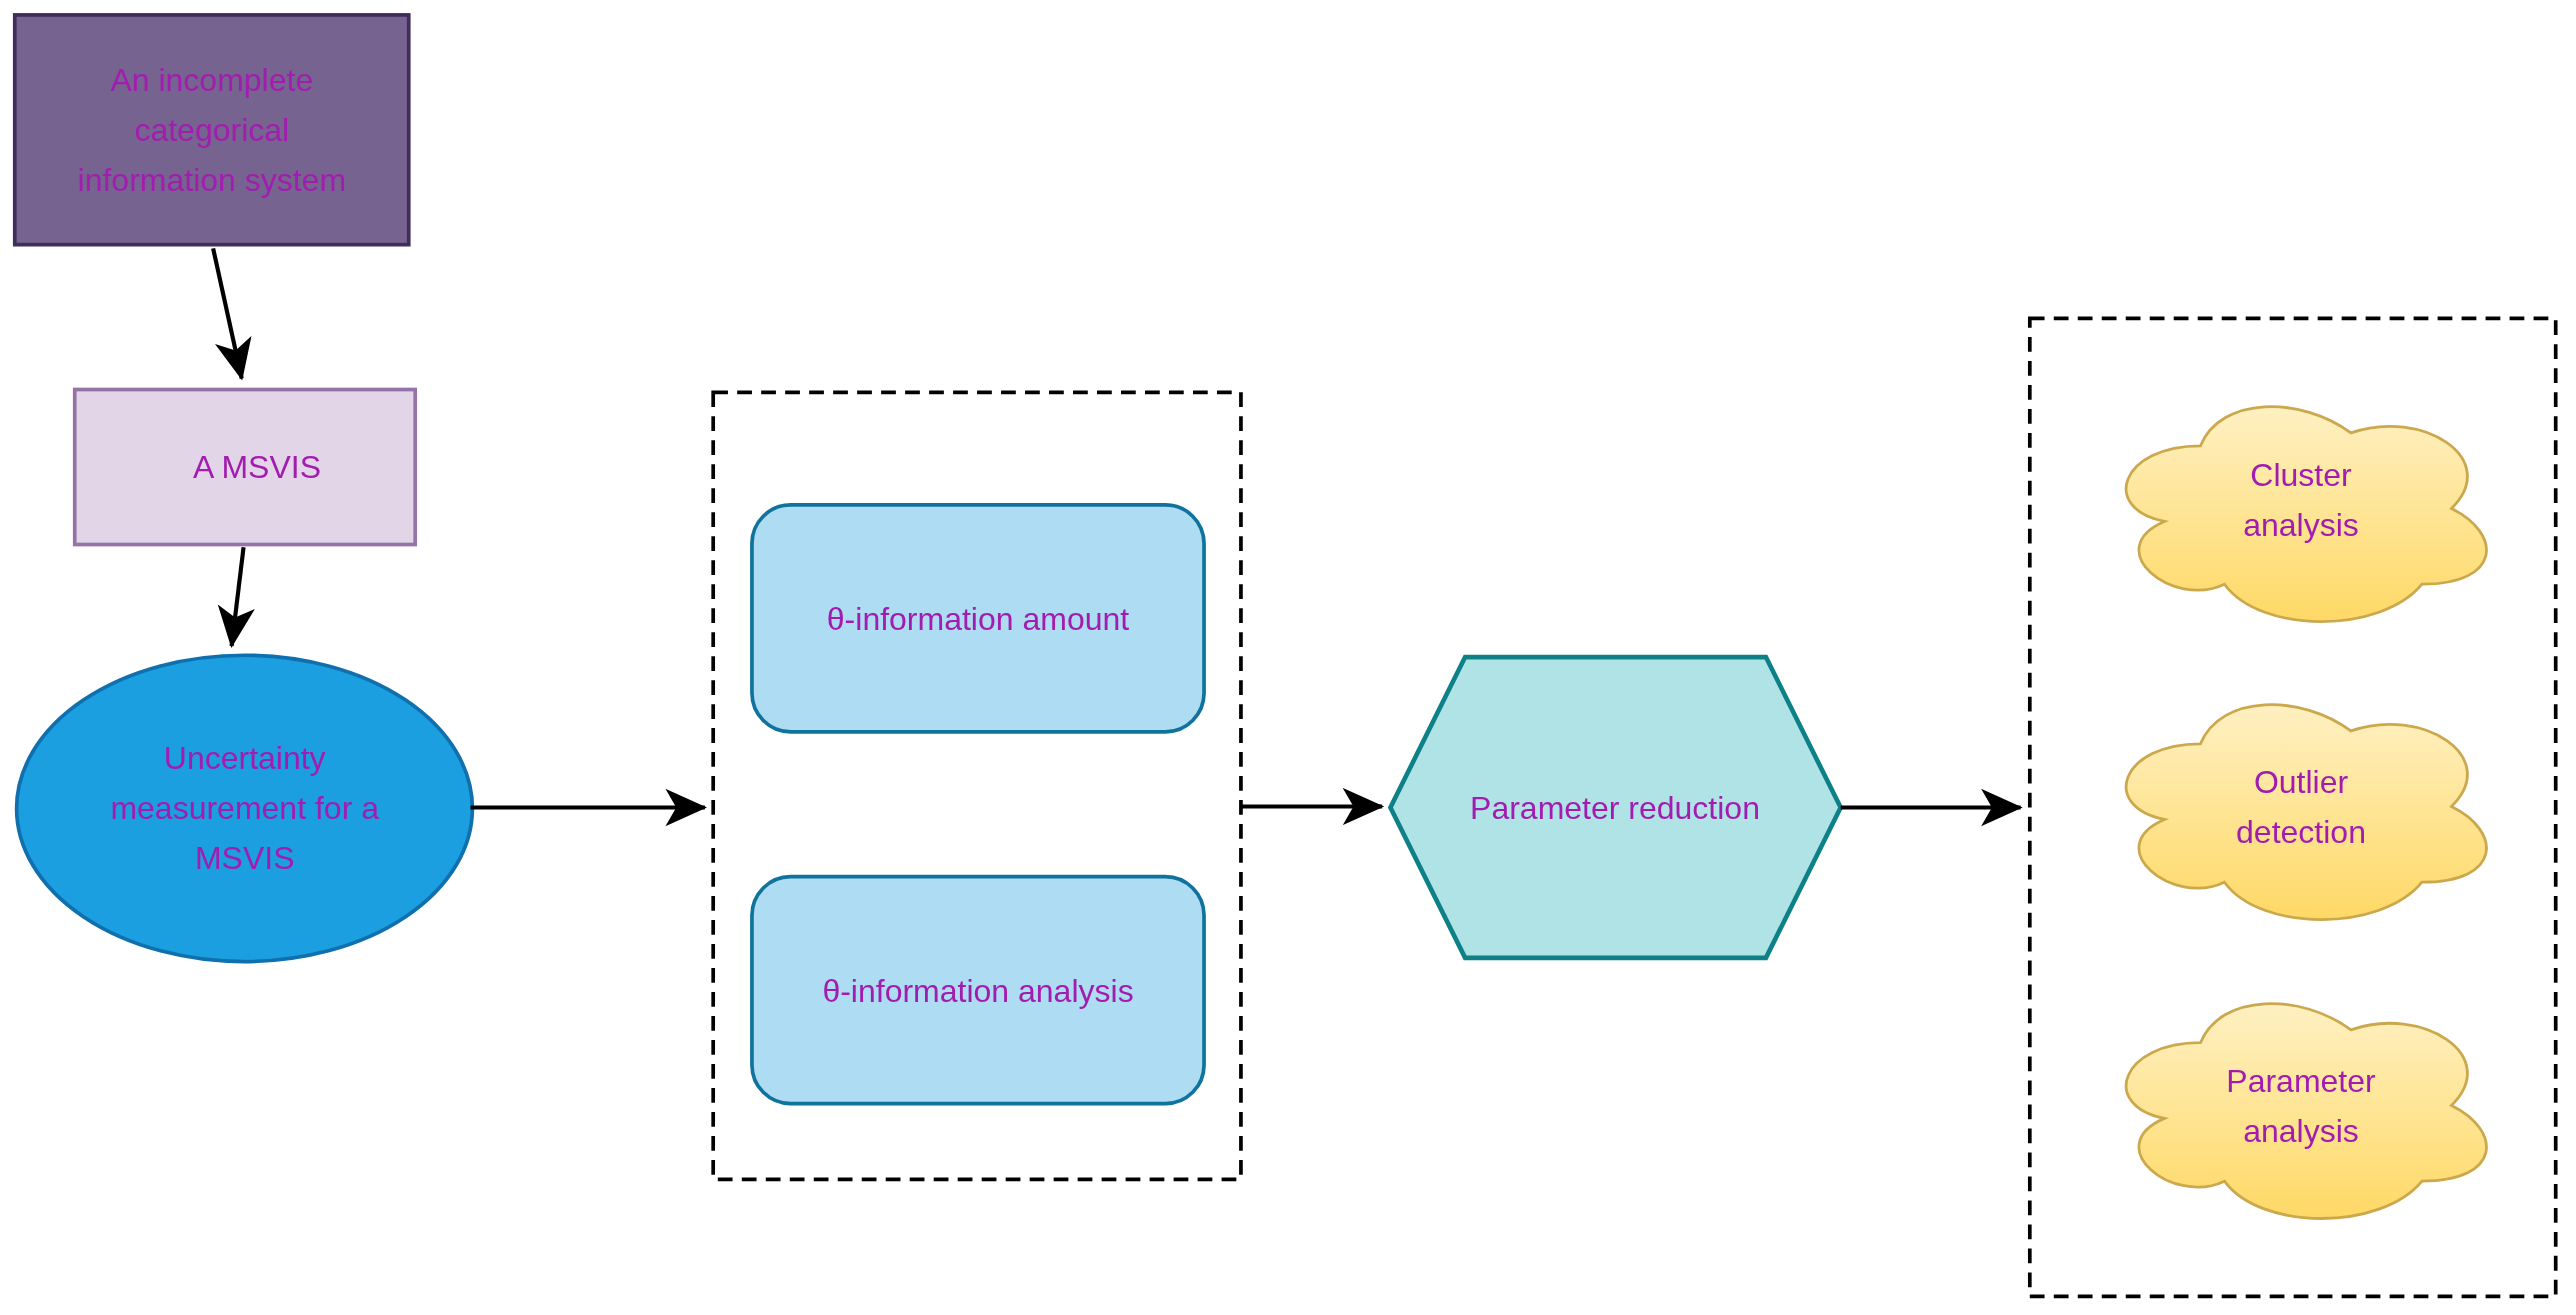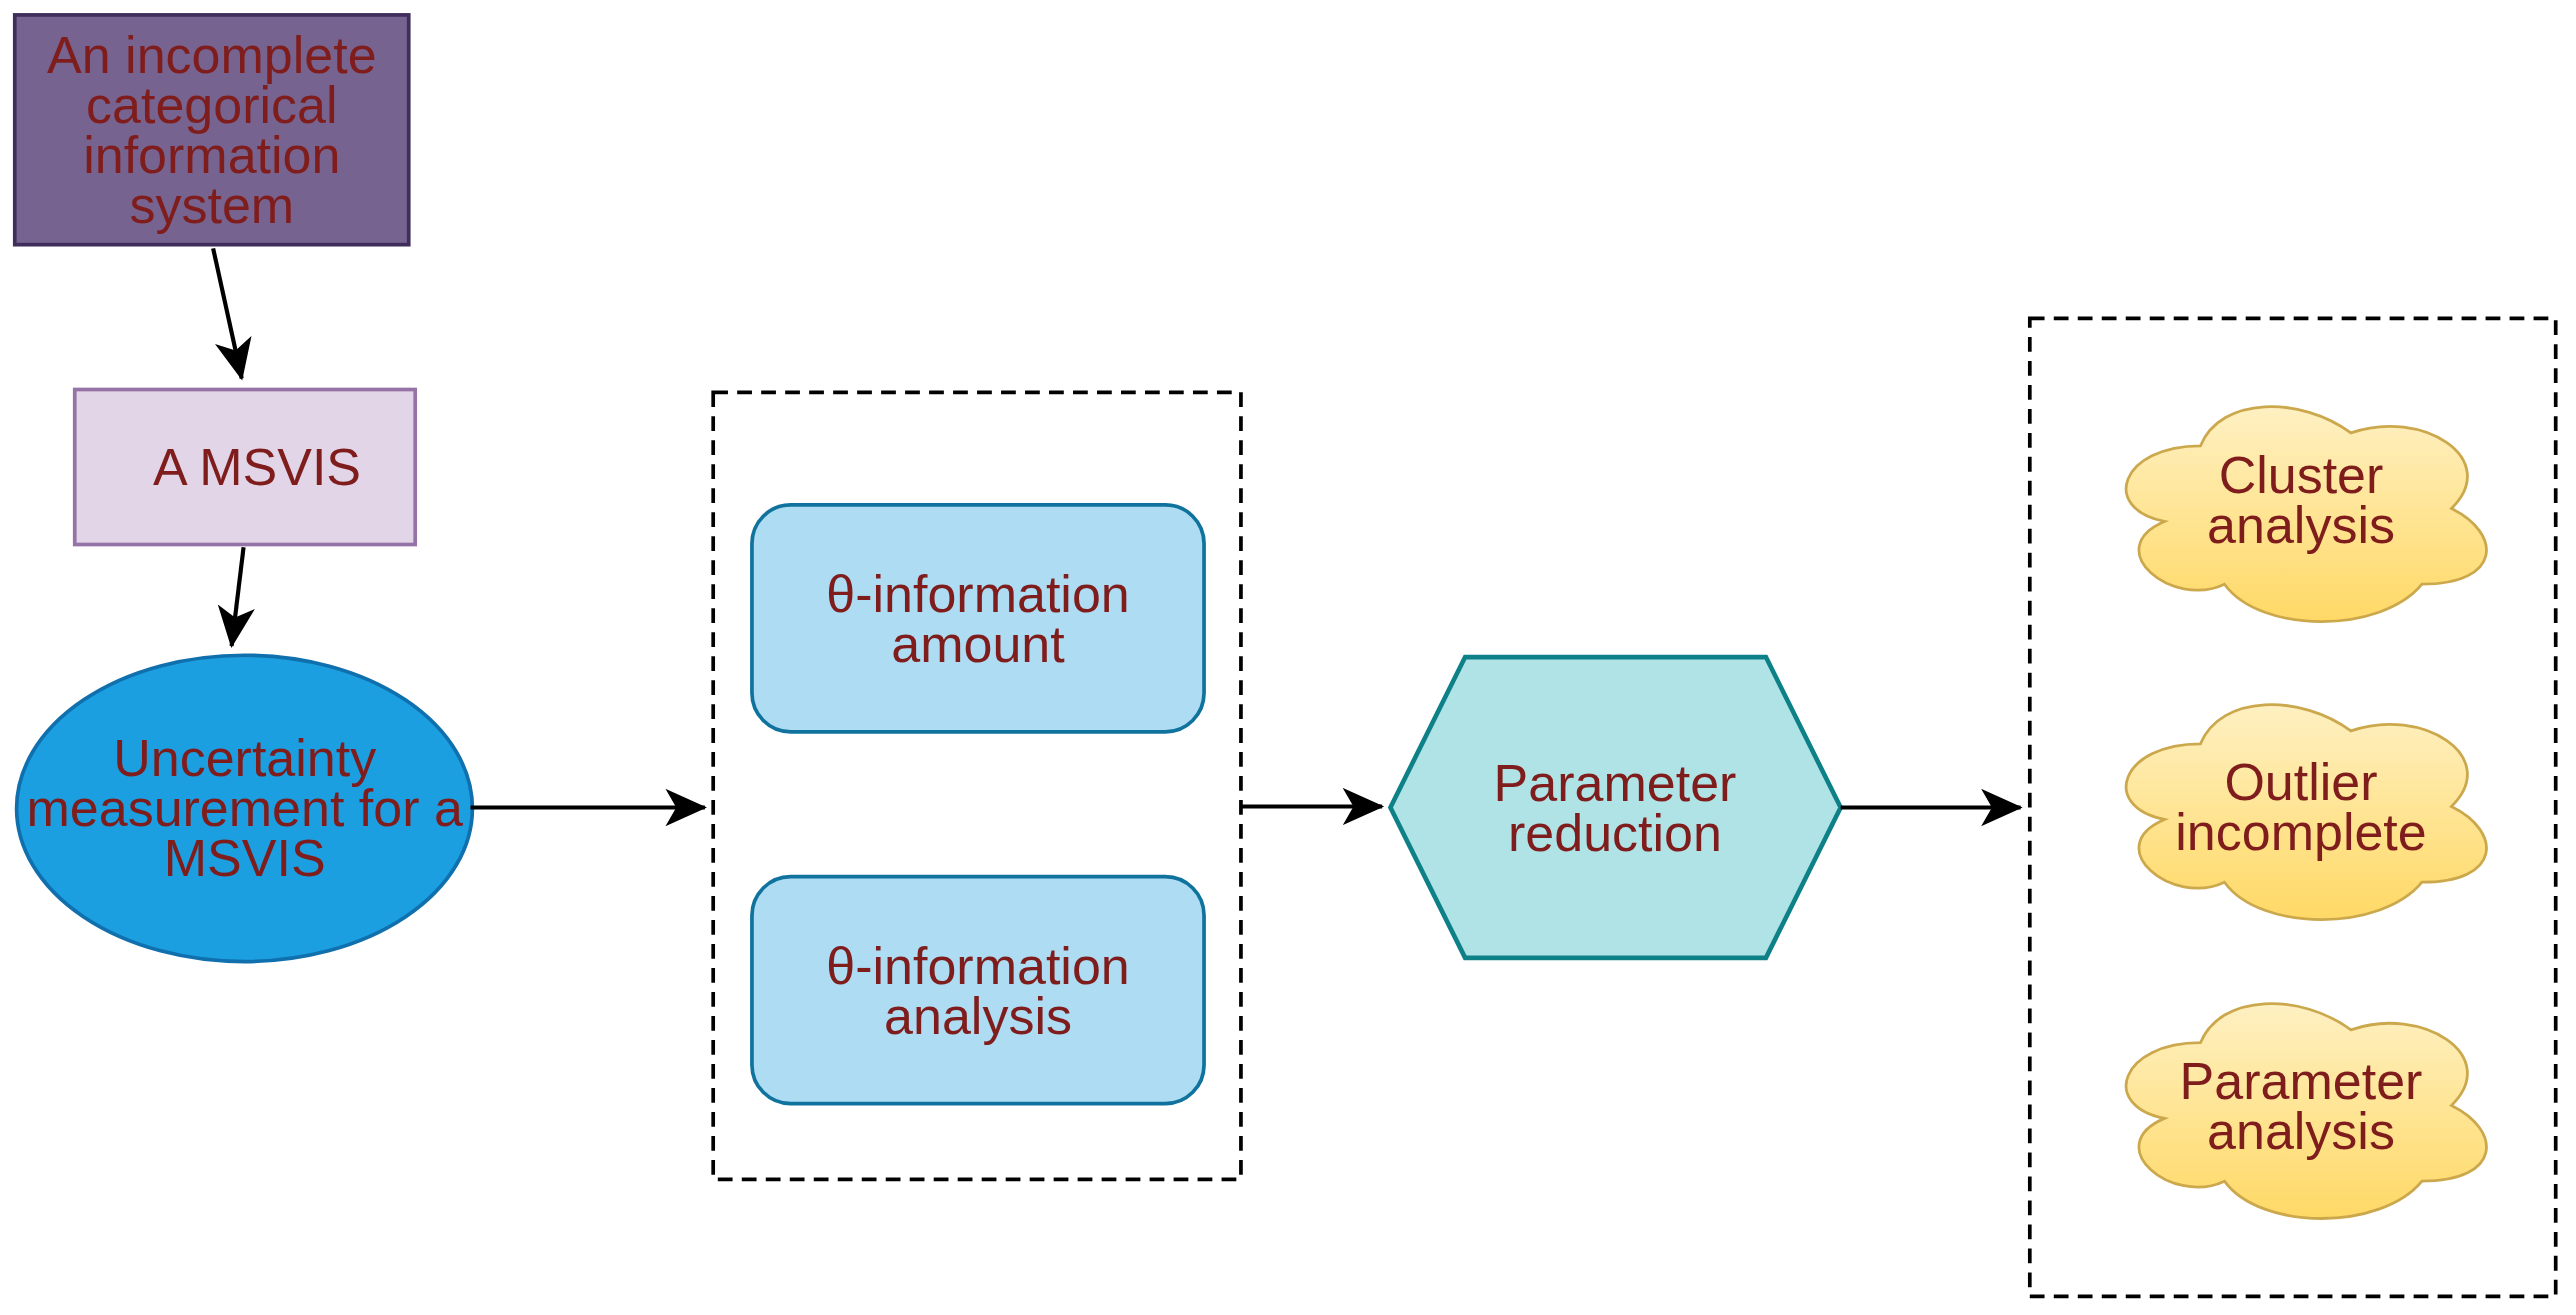--- a/index.html
+++ b/index.html
@@ -20,23 +20,23 @@
     left: 0;
     top: 0;
   }
   .lbl {
     position: absolute;
     display: flex;
     align-items: center;
     justify-content: center;
     text-align: center;
     white-space: pre-line;
-    font-size: 52px;
+    font-size: 32px;
     line-height: 50px;
-    color: #7f1d1d;
+    color: #a21caf;
     pointer-events: none;
   }
 </style>
 </head>
 <body>
 
 <div class="canvas">
 
   <svg class="layer" width="2576" height="1316" viewBox="0 0 2792 1426">
     <defs>
@@ -91,19 +91,19 @@
   <div class="lbl" style="left:752px; top:505px; width:452px; height:227px;">θ-information amount</div>
 
   <div class="lbl" style="left:752px; top:877px; width:452px; height:227px;">θ-information analysis</div>
 
   <div class="lbl" style="left:1390px; top:657px; width:450px; height:301px;">Parameter reduction</div>
 
   <div class="lbl" style="left:2100px; top:374px; width:402px; height:251px;">Cluster
 analysis</div>
 
   <div class="lbl" style="left:2100px; top:681px; width:402px; height:251px;">Outlier
-incomplete</div>
+detection</div>
 
   <div class="lbl" style="left:2100px; top:980px; width:402px; height:251px;">Parameter
 analysis</div>
 
 </div>
 
 
 </body></html>

